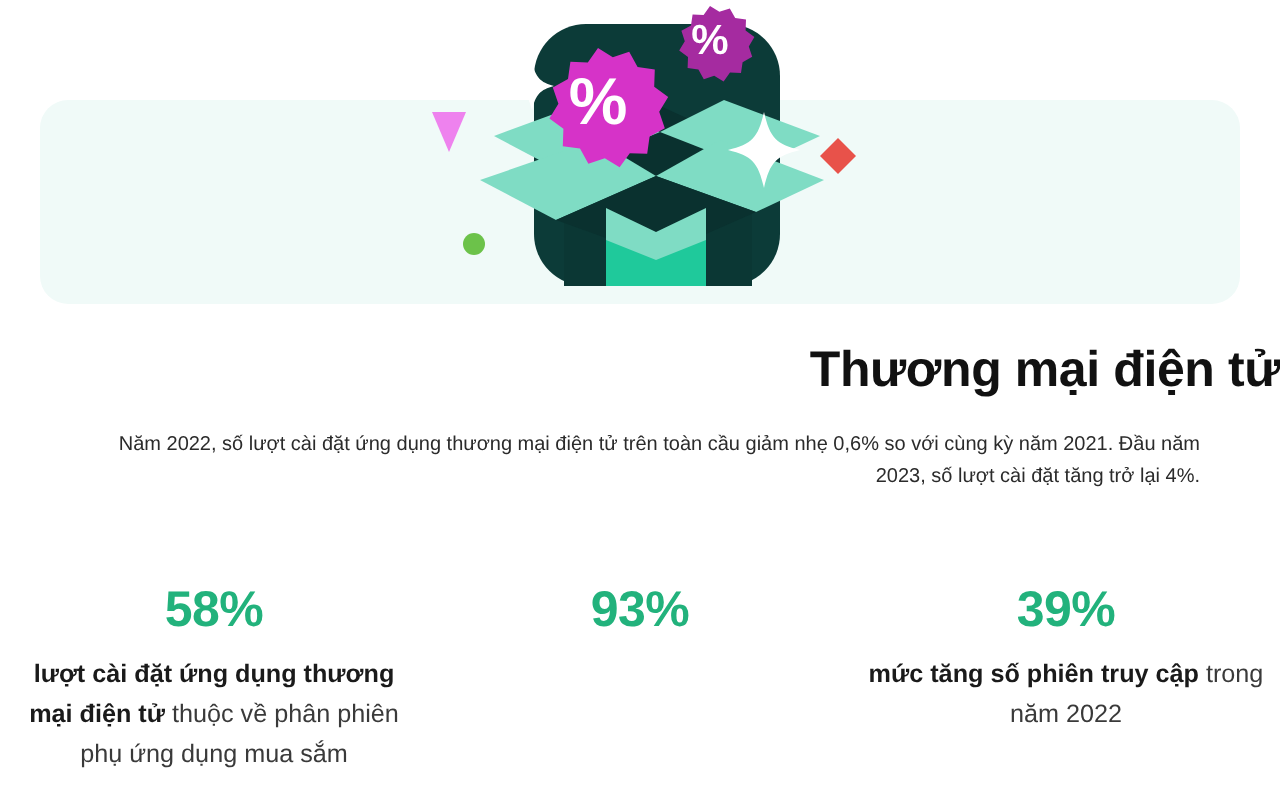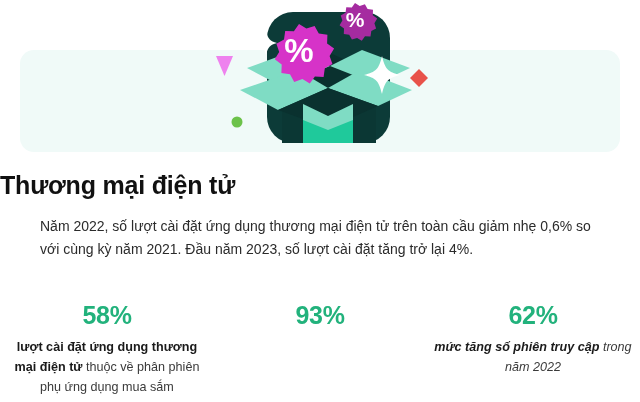--- a/index.html
+++ b/index.html
@@ -48,46 +48,46 @@
     width: 640px;
     height: 155px;
   }
 
   
   .headline-block {
     position: absolute;
     left: 0;
     top: 170px;
     width: 640px;
-    text-align: left;
+    text-align: right;
   }
 
   .page-title {
     margin: 0;
     font-size: 25px;
     font-weight: bold;
     letter-spacing: -0.2px;
     color: #111111;
     line-height: 1.25;
   }
 
   .page-description {
     margin: 14px auto 0 auto;
     width: 560px;
-    font-size: 14px;
+    font-size: 10px;
     line-height: 1.62;
     color: #2b2b2b;
     font-weight: normal;
   }
 
   
   .stats-row {
     position: absolute;
     left: 0;
-    top: 302px;
+    top: 292px;
     width: 640px;
     display: flex;
     align-items: flex-start;
     justify-content: center;
   }
 
   .stat {
     width: 213px;
     text-align: center;
     padding: 0 6px;
@@ -113,21 +113,21 @@
     font-weight: bold;
     margin-top: 39px;
   }
 
   .stat-caption .rest {
     font-weight: normal;
     color: #3a3a3a;
   }
 
   .stat-1 .stat-caption { width: 196px; margin-left: auto; margin-right: auto; }
-  .stat-3 .stat-caption { width: 200px; margin-left: auto; margin-right: auto; font-style: italic; }
+  .stat-3 .stat-caption { width: 200px; margin-left: auto; margin-right: auto; }
 </style>
 </head>
 <body>
 
 <div class="page">
 
   <div class="hero">
     <div class="hero-panel"></div>
 
     <svg class="hero-art" viewBox="0 0 640 155" aria-hidden="true">
@@ -180,19 +180,19 @@
     <div class="stat stat-1">
       <div class="stat-value">58%</div>
       <div class="stat-caption"><span class="em">lượt cài đặt ứng dụng thương mại điện tử</span><span class="rest"> thuộc về phân phiên phụ ứng dụng mua sắm</span></div>
     </div>
 
     <div class="stat stat-2">
       <div class="stat-value">93%</div>
     </div>
 
     <div class="stat stat-3">
-      <div class="stat-value">62%</div>
+      <div class="stat-value">39%</div>
       <div class="stat-caption"><span class="em">mức tăng số phiên truy cập</span><span class="rest"> trong năm 2022</span></div>
     </div>
 
   </div>
 
 </div>
 
 </body></html>

